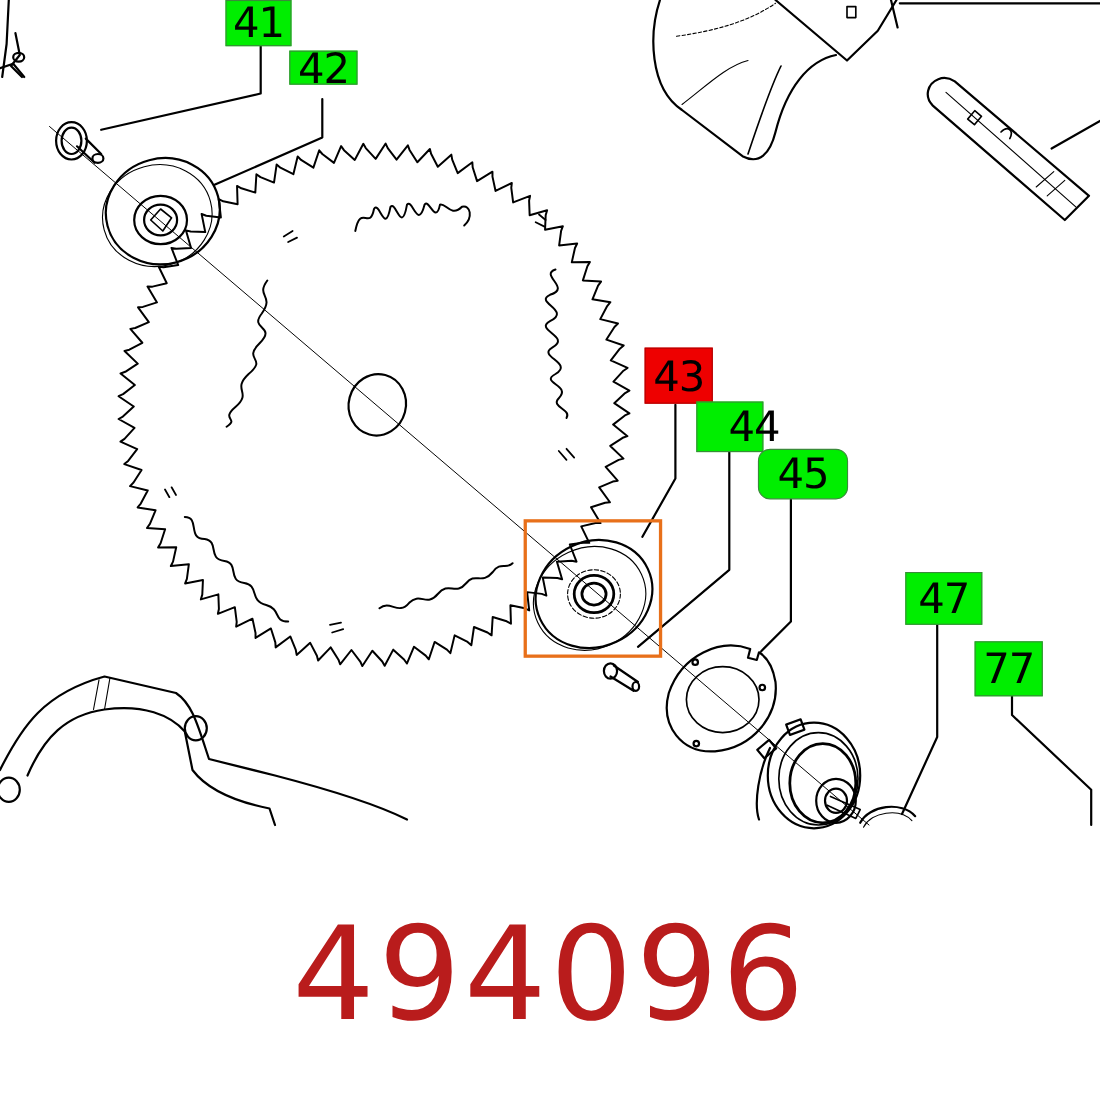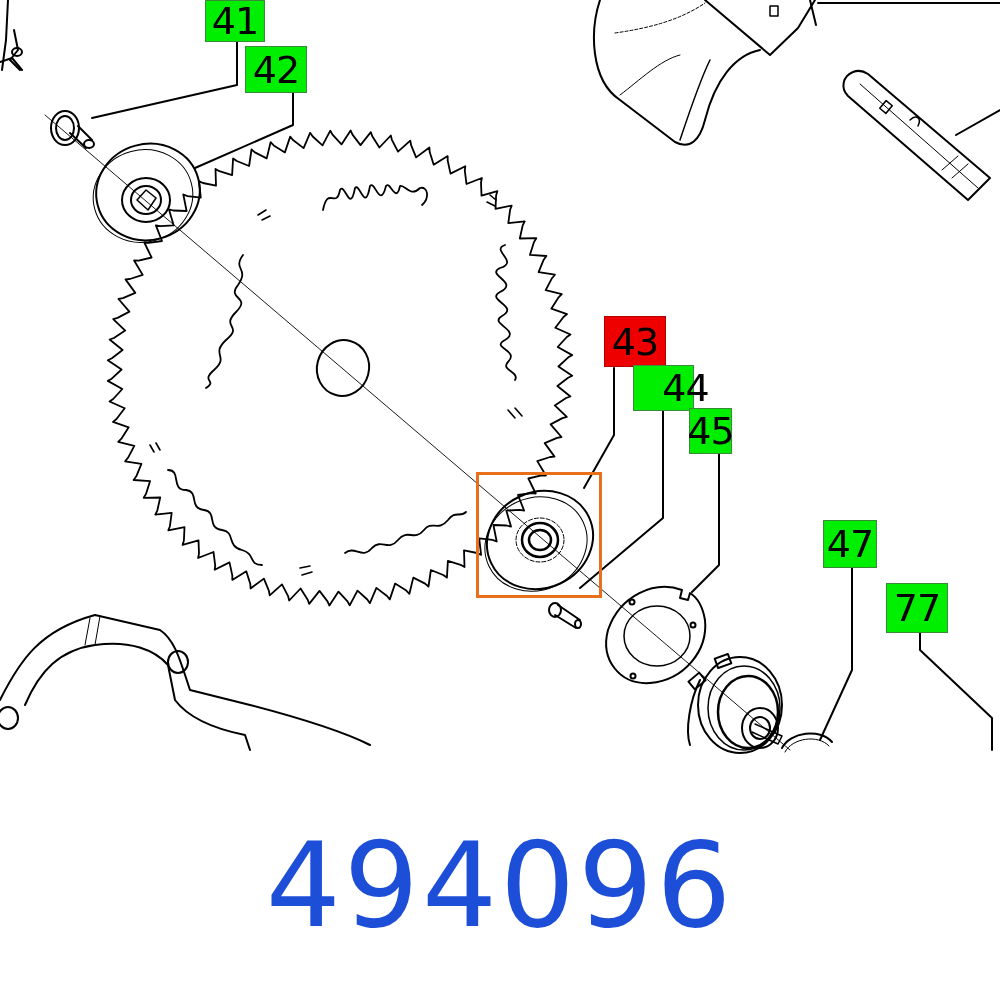--- a/index.html
+++ b/index.html
@@ -11,21 +11,21 @@
       border: 1px solid #3a8a3a;
       display: flex; align-items: center; justify-content: center;
       font-family: "DejaVu Sans", sans-serif; font-size: 38px; color: #000;
       letter-spacing: -1px; cursor: pointer;
     }
     .callout.green { background: #00ee00; }
     .callout.red { background: #ee0000; border-color: #b00000; }
     #part-number {
       position: absolute; left: 0; width: 1000px; top: 820px; height: 130px;
       text-align: center; font-family: "DejaVu Sans", sans-serif;
-      font-size: 118px; line-height: 130px; color: #1d4ed8; letter-spacing: 3px;
+      font-size: 118px; line-height: 130px; color: #b91c1c; letter-spacing: 3px;
     }
     .highlight-box {
       position: absolute; box-sizing: border-box; border: 3px solid #e8701a;
       background: transparent;
     }
   </style>
 </head>
 <body>
 
 <svg id="diagram" viewBox="0 0 1000 760" xmlns="http://www.w3.org/2000/svg" fill="none" stroke="#000" stroke-linecap="round" stroke-linejoin="round">
@@ -142,20 +142,20 @@
     <path d="M663 410 L663 518 L580 588"></path>
     <path d="M719 454 L719 565 L692 592"></path>
     <path d="M852 567 L852 670 L820 740"></path>
     <path d="M920 632 L920 650 L992 718 L992 750"></path>
   </g>
 </svg>
 
 <div class="highlight-box" style="left:476px; top:472px; width:126px; height:126px;"></div>
 
 <div class="callout green" style="left:205px; top:0px; width:60px; height:42px;">41</div>
-<div class="callout green" style="left:245px; top:46px; width:62px; height:47px;">42</div>
-<div class="callout red" style="left:586px; top:316px; width:62px; height:51px;margin-left:18px;">43</div>
+<div class="callout green" style="left:263px; top:46px; width:62px; height:31px;">42</div>
+<div class="callout red" style="left:586px; top:316px; width:62px; height:51px;">43</div>
 <div class="callout green" style="left:633px; top:365px; width:61px; height:46px;padding-left:44px;">44</div>
-<div class="callout green" style="left:689px; top:408px; width:43px; height:46px;">45</div>
-<div class="callout green" style="left:823px; top:520px; width:54px; height:48px;">47</div>
+<div class="callout green" style="left:689px; top:408px; width:82px; height:46px;border-radius:11px;">45</div>
+<div class="callout green" style="left:823px; top:520px; width:70px; height:48px;">47</div>
 <div class="callout green" style="left:886px; top:583px; width:62px; height:50px;">77</div>
 
 <div id="part-number">494096</div>
 
 </body></html>

